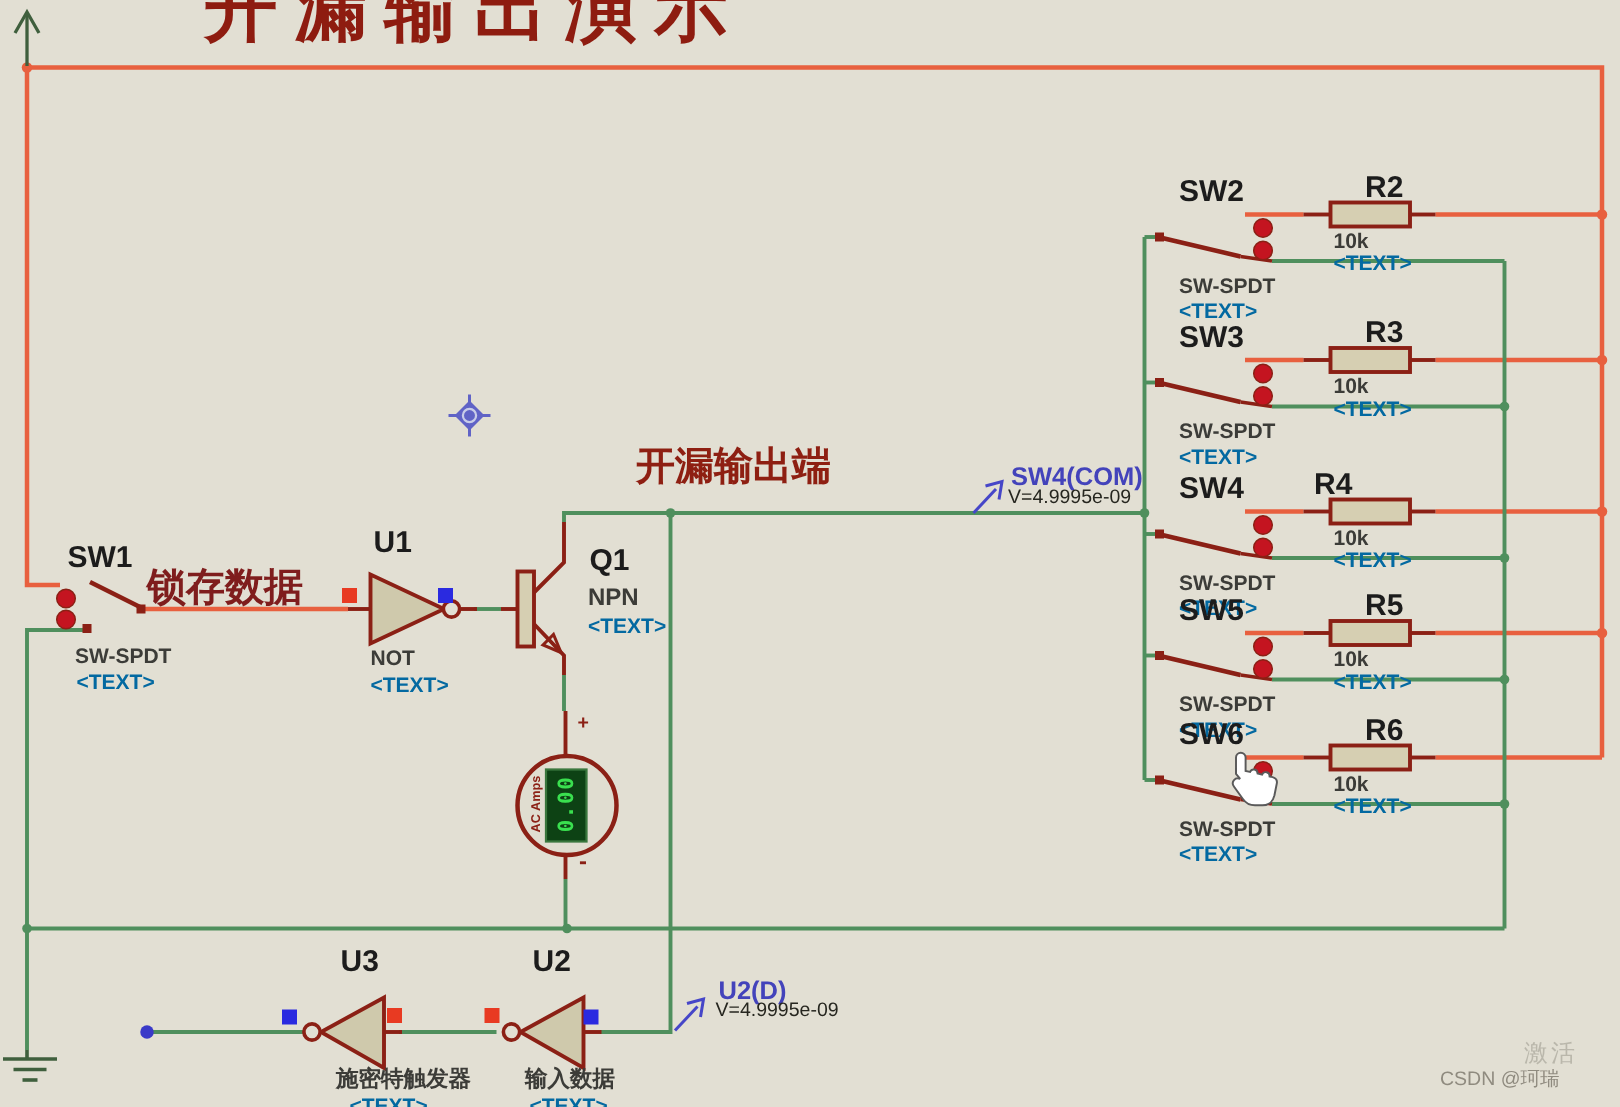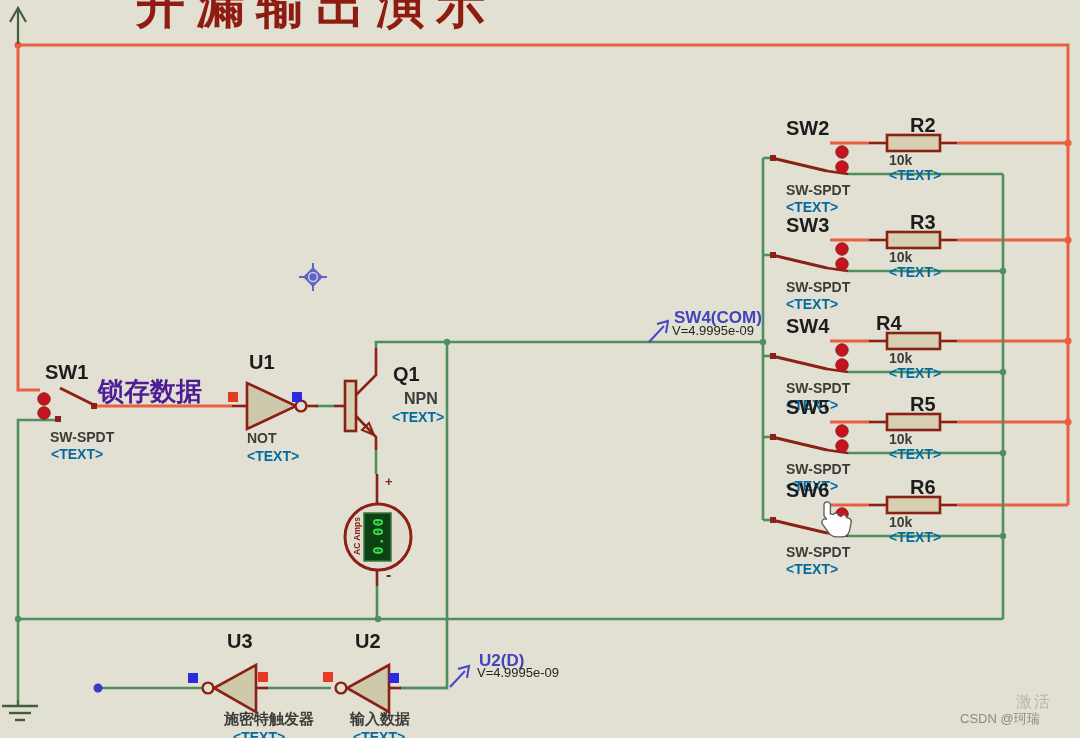--- a/index.html
+++ b/index.html
@@ -7,21 +7,21 @@
     position:relative;width:1080px;height:738px;overflow:hidden;
     background:#e2dfd3;
     font-family:"Liberation Sans", sans-serif;
   }
   #stage svg{position:absolute;left:0;top:0;}
   .abs{position:absolute;white-space:nowrap;}
   .title{
     font-size:49px;font-weight:bold;color:#8e1c10;letter-spacing:11px;
     font-family:"DejaVu Serif", serif;
   }
-  .cn{font-size:26px;font-weight:bold;color:#4c1d95;font-family:"DejaVu Serif", serif;}
+  .cn{font-size:26px;font-weight:bold;color:#7f1d1d;font-family:"DejaVu Serif", serif;}
   .lbl{font-size:20px;font-weight:bold;color:#1c1c1c;}
   .sub{font-size:14px;font-weight:bold;color:#3c3c38;}
   .subcn{font-size:15px;font-weight:bold;color:#3c3c38;}
   .ph{font-size:14px;font-weight:bold;color:#0369a1;}
   .probe-name{font-size:17px;font-weight:bold;color:#4343bb;}
   .probe-val{font-size:13px;color:#26261f;}
   .lcd-text{
     width:56px;text-align:center;transform:rotate(-90deg);
     font-family:"DejaVu Sans Mono", monospace;
     font-size:14px;font-weight:bold;color:#3ae04f;letter-spacing:1px;
@@ -251,23 +251,24 @@
   <div class="abs lbl" style="left:45px;top:361px">SW1</div>
   <div class="abs cn" style="left:98px;top:374px">锁存数据</div>
   <div class="abs sub" style="left:50px;top:429px">SW-SPDT</div>
   <div class="abs ph" style="left:51px;top:446px">&lt;TEXT&gt;</div>
 
   <div class="abs lbl" style="left:249px;top:351px">U1</div>
   <div class="abs sub" style="left:247px;top:430px">NOT</div>
   <div class="abs ph" style="left:247px;top:448px">&lt;TEXT&gt;</div>
 
   <div class="abs lbl" style="left:393px;top:363px">Q1</div>
-  <div class="abs sub" style="left:404px;top:390px;font-size:16px">NPN</div>
+  <div class="abs sub" style="left:392px;top:390px;font-size:16px">NPN</div>
   <div class="abs ph" style="left:392px;top:409px">&lt;TEXT&gt;</div>
 
+  <div class="abs cn" style="left:424px;top:293px;color:#8e1f12">开漏输出端</div>
   <div class="abs probe-name" style="left:674px;top:308px">SW4(COM)</div>
   <div class="abs probe-val" style="left:672px;top:323px">V=4.9995e-09</div>
 
   <div class="abs lcd-text" style="left:350px;top:528px">0.00</div>
   <div class="abs meter-type" style="left:329px;top:531px">AC Amps</div>
   <div class="abs pm" style="left:385px;top:474px;font-size:13px">+</div>
   <div class="abs pm" style="left:386px;top:566px;font-size:16px">-</div>
 
   <div>
     <div class="abs lbl" style="left:786px;top:117px">SW2</div>

